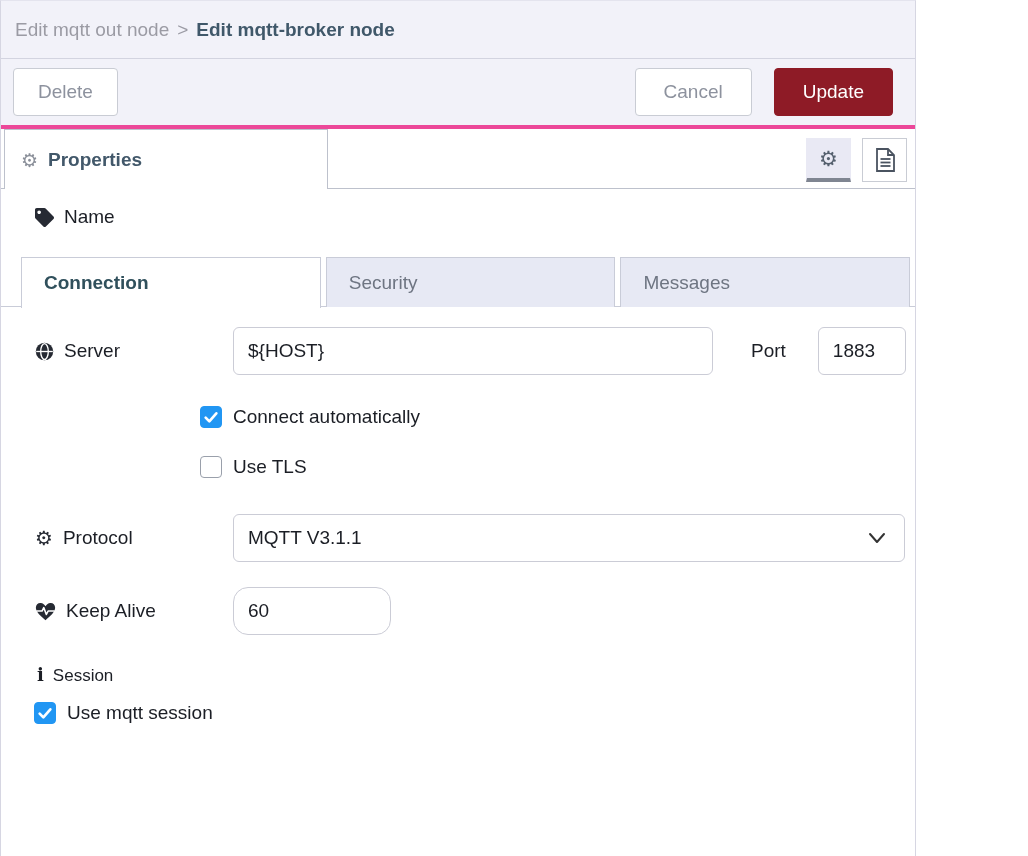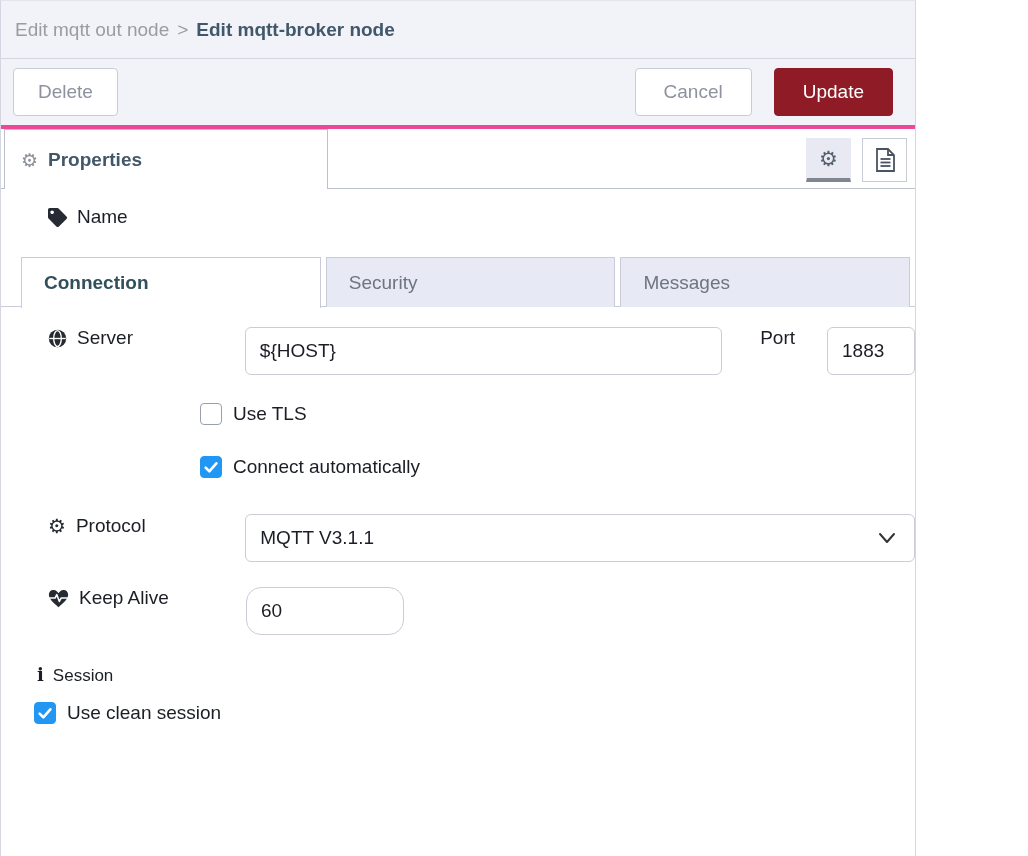--- a/index.html
+++ b/index.html
@@ -26,21 +26,21 @@
   .tab-properties { position:absolute; left:3px; top:0; width:324px; height:60px; background:#fff; border:1px solid #bdc1cc; border-bottom:none; display:flex; align-items:center; gap:10px; padding-left:16px; font-size:19px; font-weight:bold; color:#42586a; cursor:pointer; }
   .gear-glyph { font-family:"DejaVu Sans",sans-serif; font-weight:normal; }
   .tab-properties .gear-glyph { color:#8a8f99; font-size:19px; }
   .tabrow-right { position:absolute; right:8px; top:9px; display:flex; gap:11px; }
   .icon-btn { width:45px; height:44px; display:flex; align-items:center; justify-content:center; cursor:pointer; background:#fff; border:1px solid #c9ccd4; }
   .icon-btn.selected { background:#e9e9f4; border:1px solid #e9e9f4; border-bottom:4px solid #7f8591; }
   .icon-btn .gear-glyph { color:#55606e; font-size:21px; }
 
   
   .content { padding:0 0 0 0; }
-  .frow { display:flex; align-items:flex-start; padding-left:47px; }
+  .frow { display:flex; align-items:center; padding-left:34px; }
   .row-label { width:198px; display:flex; align-items:center; gap:10px; font-size:19px; color:#1b1e25; }
   .row-label svg { flex:0 0 auto; }
   .ti { height:48px; border:1px solid #cbccd6; border-radius:6px; font-size:19px; color:#1b1e25; padding:0 14px; font-family:inherit; background:#fff; }
   .w-full { width:672px; }
   .w-server { width:480px; }
   .w-port { width:88px; }
   .w-keep { width:158px;border-radius:15px; }
 
   .name-row { margin-top:17px; }
 
@@ -143,36 +143,36 @@
           <ellipse cx="12" cy="12" rx="4.8" ry="10" fill="none" stroke="#fff" stroke-width="1.7"></ellipse>
           <line x1="1.5" y1="12" x2="22.5" y2="12" stroke="#fff" stroke-width="1.7"></line>
         </svg>
         <span>Server</span>
       </div>
       <input class="ti w-server" value="${HOST}" style="">
       <span class="port-label">Port</span>
       <input class="ti w-port port-input" value="1883" style="">
     </div>
 
+    <div class="check-row check-indent check1">
+      <span class="checkbox checked">
+        <svg width="16" height="16" viewBox="0 0 24 24">
+            <polyline points="4,13 9.5,18.5 20,6.5" fill="none" stroke="#fff" stroke-width="4" stroke-linecap="round" stroke-linejoin="round"></polyline>
+          </svg>
+      </span>
+      <span class="check-label">Connect automatically</span>
+    </div>
+
     <div class="check-row check-indent check2">
       <span class="checkbox">
         
       </span>
       <span class="check-label">Use TLS</span>
     </div>
 
-    <div class="check-row check-indent check1">
-      <span class="checkbox checked">
-        <svg width="16" height="16" viewBox="0 0 24 24">
-            <polyline points="4,13 9.5,18.5 20,6.5" fill="none" stroke="#fff" stroke-width="4" stroke-linecap="round" stroke-linejoin="round"></polyline>
-          </svg>
-      </span>
-      <span class="check-label">Connect automatically</span>
-    </div>
-
     <div class="frow protocol-row">
       <div class="row-label">
         <span class="gear-glyph" style="color:#262a33; font-size:20px;">⚙</span>
         <span>Protocol</span>
       </div>
       <div class="select">
         <span>MQTT V3.1.1</span>
         <svg width="18" height="12" viewBox="0 0 18 12">
             <polyline points="2,2 9,10 16,2" fill="none" stroke="#333" stroke-width="2" stroke-linecap="round" stroke-linejoin="round"></polyline>
           </svg>
@@ -195,17 +195,17 @@
       <span class="info-glyph">i</span>
       <span class="session-label">Session</span>
     </div>
 
     <div class="check-row clean-row">
       <span class="checkbox checked">
         <svg width="16" height="16" viewBox="0 0 24 24">
             <polyline points="4,13 9.5,18.5 20,6.5" fill="none" stroke="#fff" stroke-width="4" stroke-linecap="round" stroke-linejoin="round"></polyline>
           </svg>
       </span>
-      <span class="check-label">Use clean session</span>
+      <span class="check-label">Use mqtt session</span>
     </div>
 
   </div>
 </div>
 
 </body></html>

